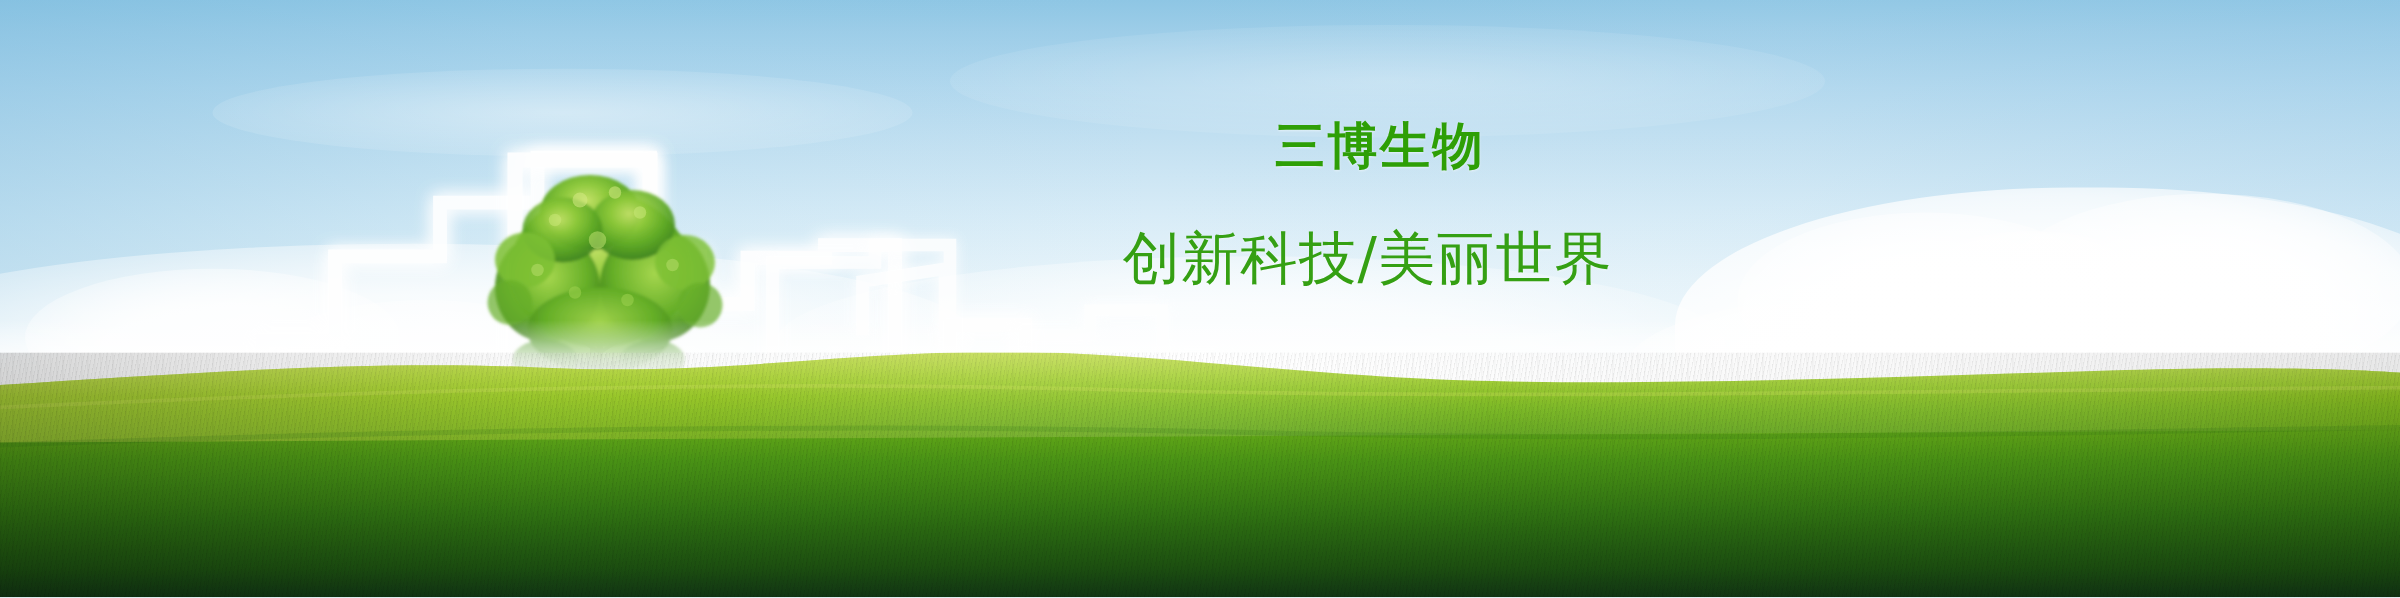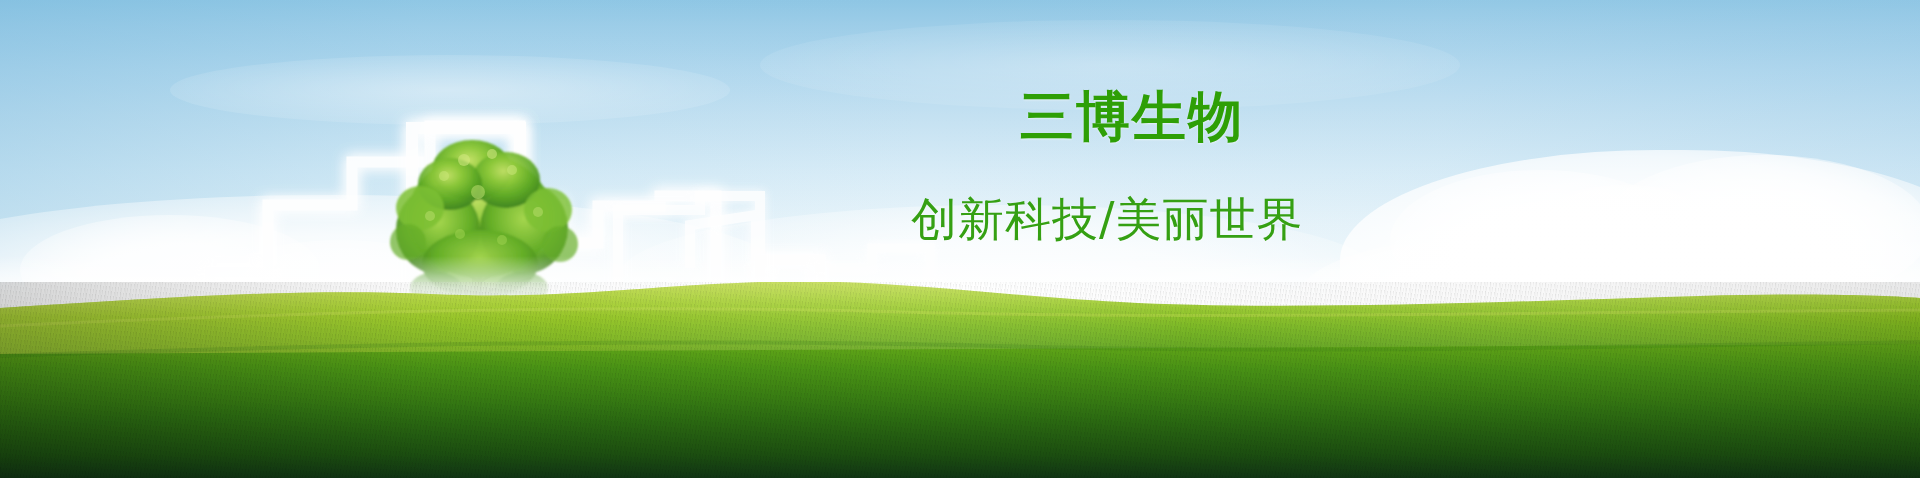--- a/index.html
+++ b/index.html
@@ -191,33 +191,33 @@
     left: 0;
     top: 86px;
     width: 1920px;
     text-align: left;
   }
   #brand-title {
     position: absolute;
     left: 1020px;
     top: 0px;
     margin: 0;
-    font-size: 54px;
+    font-size: 40px;
     line-height: 62px;
     font-weight: bold;
     letter-spacing: 2px;
     color: #2e9f06;
     white-space: nowrap;
     text-shadow: 0 1px 2px rgba(255,255,255,0.55);
   }
   #brand-slogan {
     position: absolute;
     left: 898px;
     top: 92px;
-    margin: 13px;
+    margin: 0;
     font-size: 46px;
     line-height: 56px;
     font-weight: normal;
     letter-spacing: 1px;
     color: #35a013;
     white-space: nowrap;
     text-shadow: 0 1px 2px rgba(255,255,255,0.5);
   }
 </style>
 </head>

